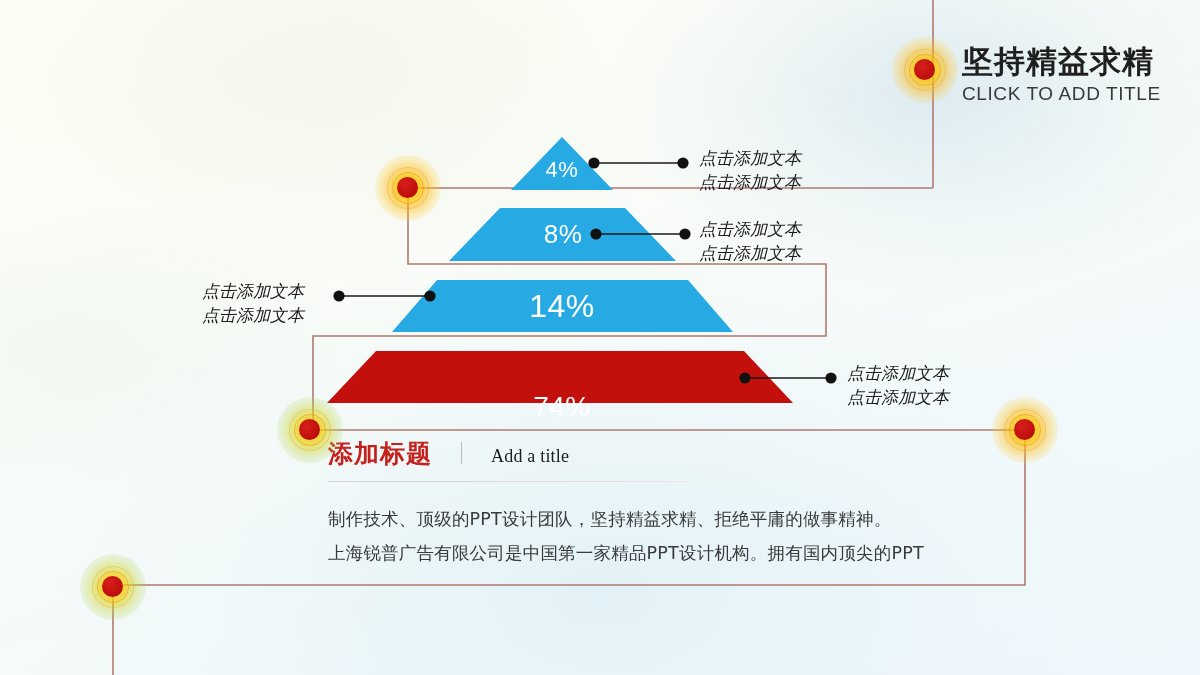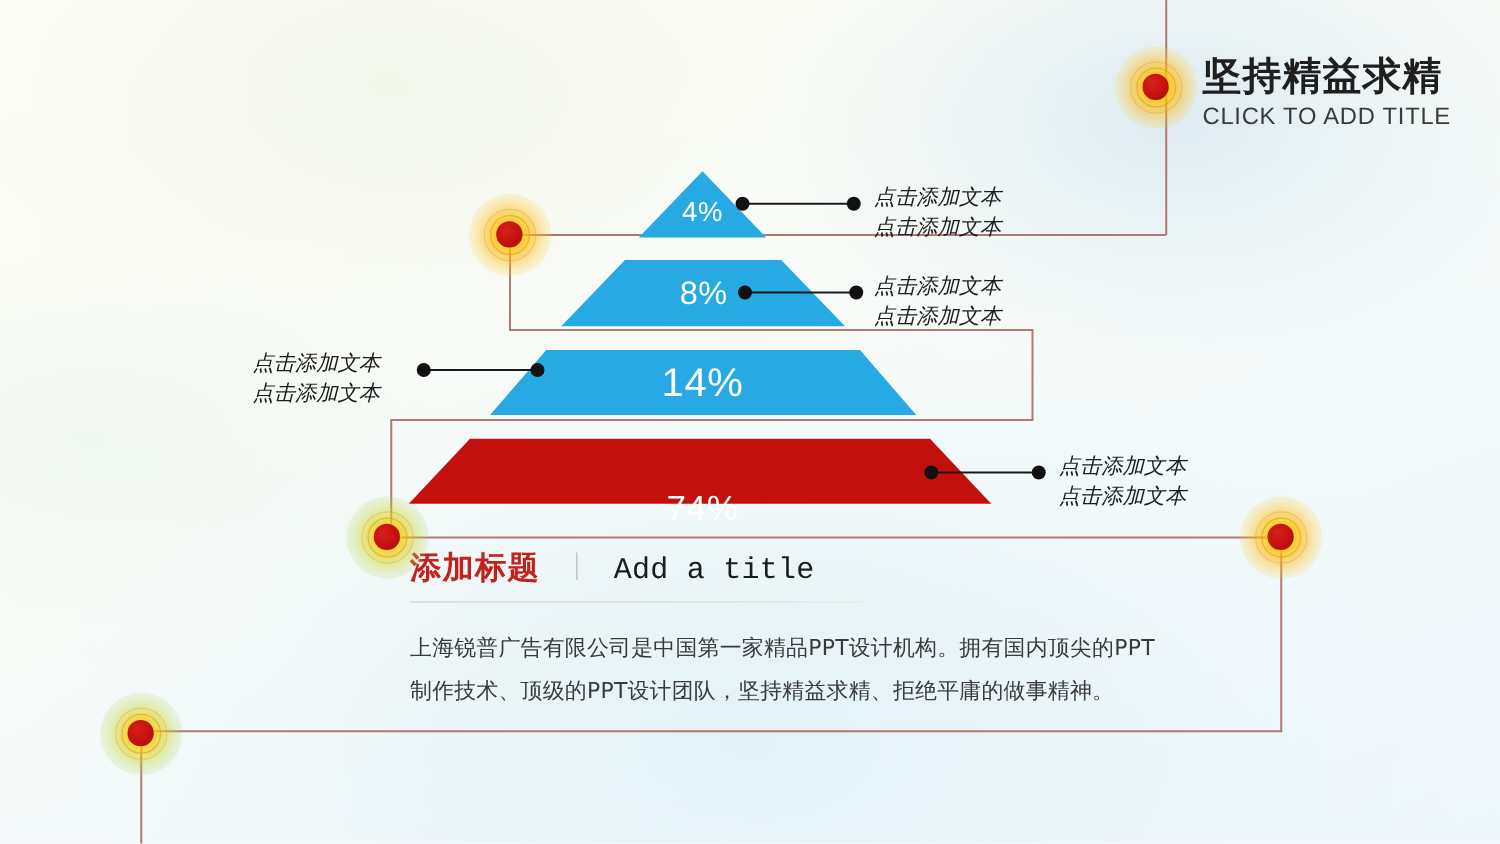--- a/index.html
+++ b/index.html
@@ -145,24 +145,24 @@
     font-family: "DejaVu Sans", "Liberation Sans", sans-serif;
   }
   #panel .head .sep {
     width: 1px;
     height: 22px;
     background: #b9b9b9;
     display: inline-block;
     transform: translateY(2px);
   }
   #panel .head .en {
-    font-size: 24px;
+    font-size: 18px;
     color: #1c1c1c;
     letter-spacing: 0.2px;
-    font-family: Liberation Mono, monospace;
+    font-family: Liberation Serif, serif;
   }
   #panel .rule {
     margin-top: 11px;
     width: 366px;
     height: 1px;
     background: linear-gradient(to right, #d2d2d2 0%, #dcdcdc 70%, #ececec 100%);
   }
   #panel .body {
     margin-top: 20px;
     font-size: 17.5px;
@@ -259,22 +259,22 @@
   </div>
 
   <div id="panel">
     <div class="head">
       <span class="cn">添加标题</span>
       <span class="sep"></span>
       <span class="en">Add a title</span>
     </div>
     <div class="rule"></div>
     <div class="body">
+      <div>制作技术、顶级的PPT设计团队，坚持精益求精、拒绝平庸的做事精神。</div>
       <div>上海锐普广告有限公司是中国第一家精品PPT设计机构。拥有国内顶尖的PPT</div>
-      <div>制作技术、顶级的PPT设计团队，坚持精益求精、拒绝平庸的做事精神。</div>
     </div>
   </div>
 
   <div class="node" style="left:925px; top:70px;">
     <span class="glow"></span>
     <span class="ring r2"></span>
     <span class="ring r1"></span>
     <span class="core"></span>
   </div>
 

